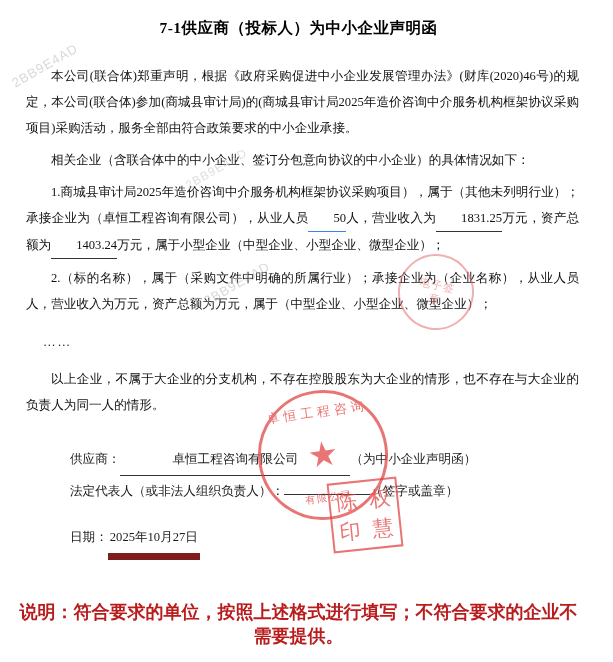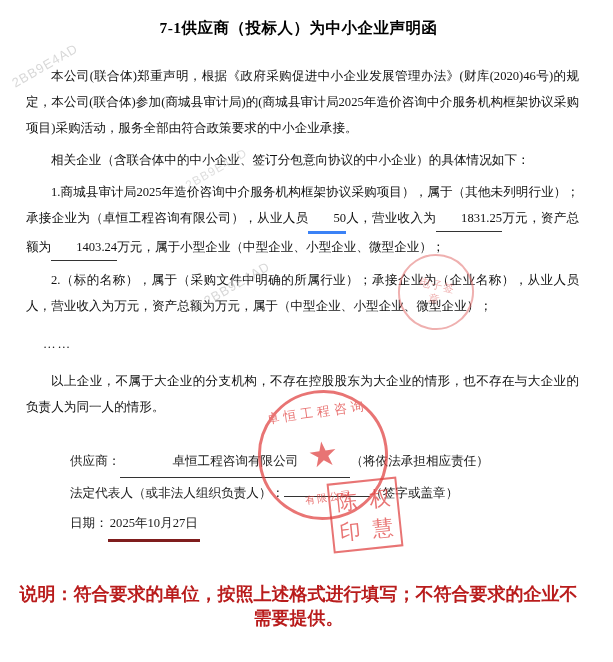--- a/index.html
+++ b/index.html
@@ -50,21 +50,21 @@
   }
   .u-blank {
     display: inline-block;
     min-width: 54px;
     border-bottom: 1px solid #333;
     text-align: right;
   }
   .u-blank-sm {
     display: inline-block;
     min-width: 26px;
-    border-bottom: 3px solid #3b82f6;
+    border-bottom: 1px solid #3b82f6;
     text-align: center;
   }
   .dots {
     text-indent: 25px;
     font-size: 12.6px;
     line-height: 24px;
     letter-spacing: 2px;
   }
   .sign-block {
     margin-top: 26px;
@@ -84,22 +84,23 @@
   }
   .sign-fill-sm {
     display: inline-block;
     min-width: 86px;
     border-bottom: 1px solid #333;
     text-align: center;
     padding-bottom: 1px;
   }
   .sign-date-val {
     display: inline-block;
-    border-bottom: 3px solid #7f1d1d;
+    border-bottom: 7px solid #7f1d1d;
     padding: 0 2px 1px 2px;
+    margin-top: 16px;
   }
   .note {
     margin-top: 40px;
     text-align: center;
     font-size: 18px;
     font-weight: bold;
     color: #b91c1c;
   }
   
   .wm {
@@ -216,21 +217,21 @@
     <span>2.</span>（<span class="u">标的名称</span>），<span>属于</span>（<span class="u">采购文件中明确的所属行业</span>）；<span>承接企业为</span>（<span>企业名称</span>），从业人员<span></span>人，<span>营业收入为</span><span></span>万元，<span>资产总额为</span><span></span>万元，<span>属于</span>（<span class="u">中型企业、小型企业、微型企业</span>）<span>；</span>
   </p>
 
   <p class="dots">……</p>
 
   <p class="para indent2">以上企业，不属于大企业的分支机构，不存在控股股东为大企业的情形，也不存在与大企业的负责人为同一人的情形。</p>
 
 
   <div class="sign-block">
     <div class="sign-line">
-      <span>供应商：</span><span class="sign-fill">卓恒工程咨询有限公司</span><span>（将依法承担相应责任）</span>
+      <span>供应商：</span><span class="sign-fill">卓恒工程咨询有限公司</span><span>（为中小企业声明函）</span>
     </div>
     <div class="sign-line">
       <span>法定代表人（或非法人组织负责人）：</span><span class="sign-fill-sm"></span><span>（签字或盖章）</span>
     </div>
     <div class="sign-line">
       <span>日期：</span><span class="sign-date-val">2025年10月27日</span>
     </div>
   </div>
 
   <div class="note">说明：符合要求的单位，按照上述格式进行填写；不符合要求的企业不需要提供。</div>

